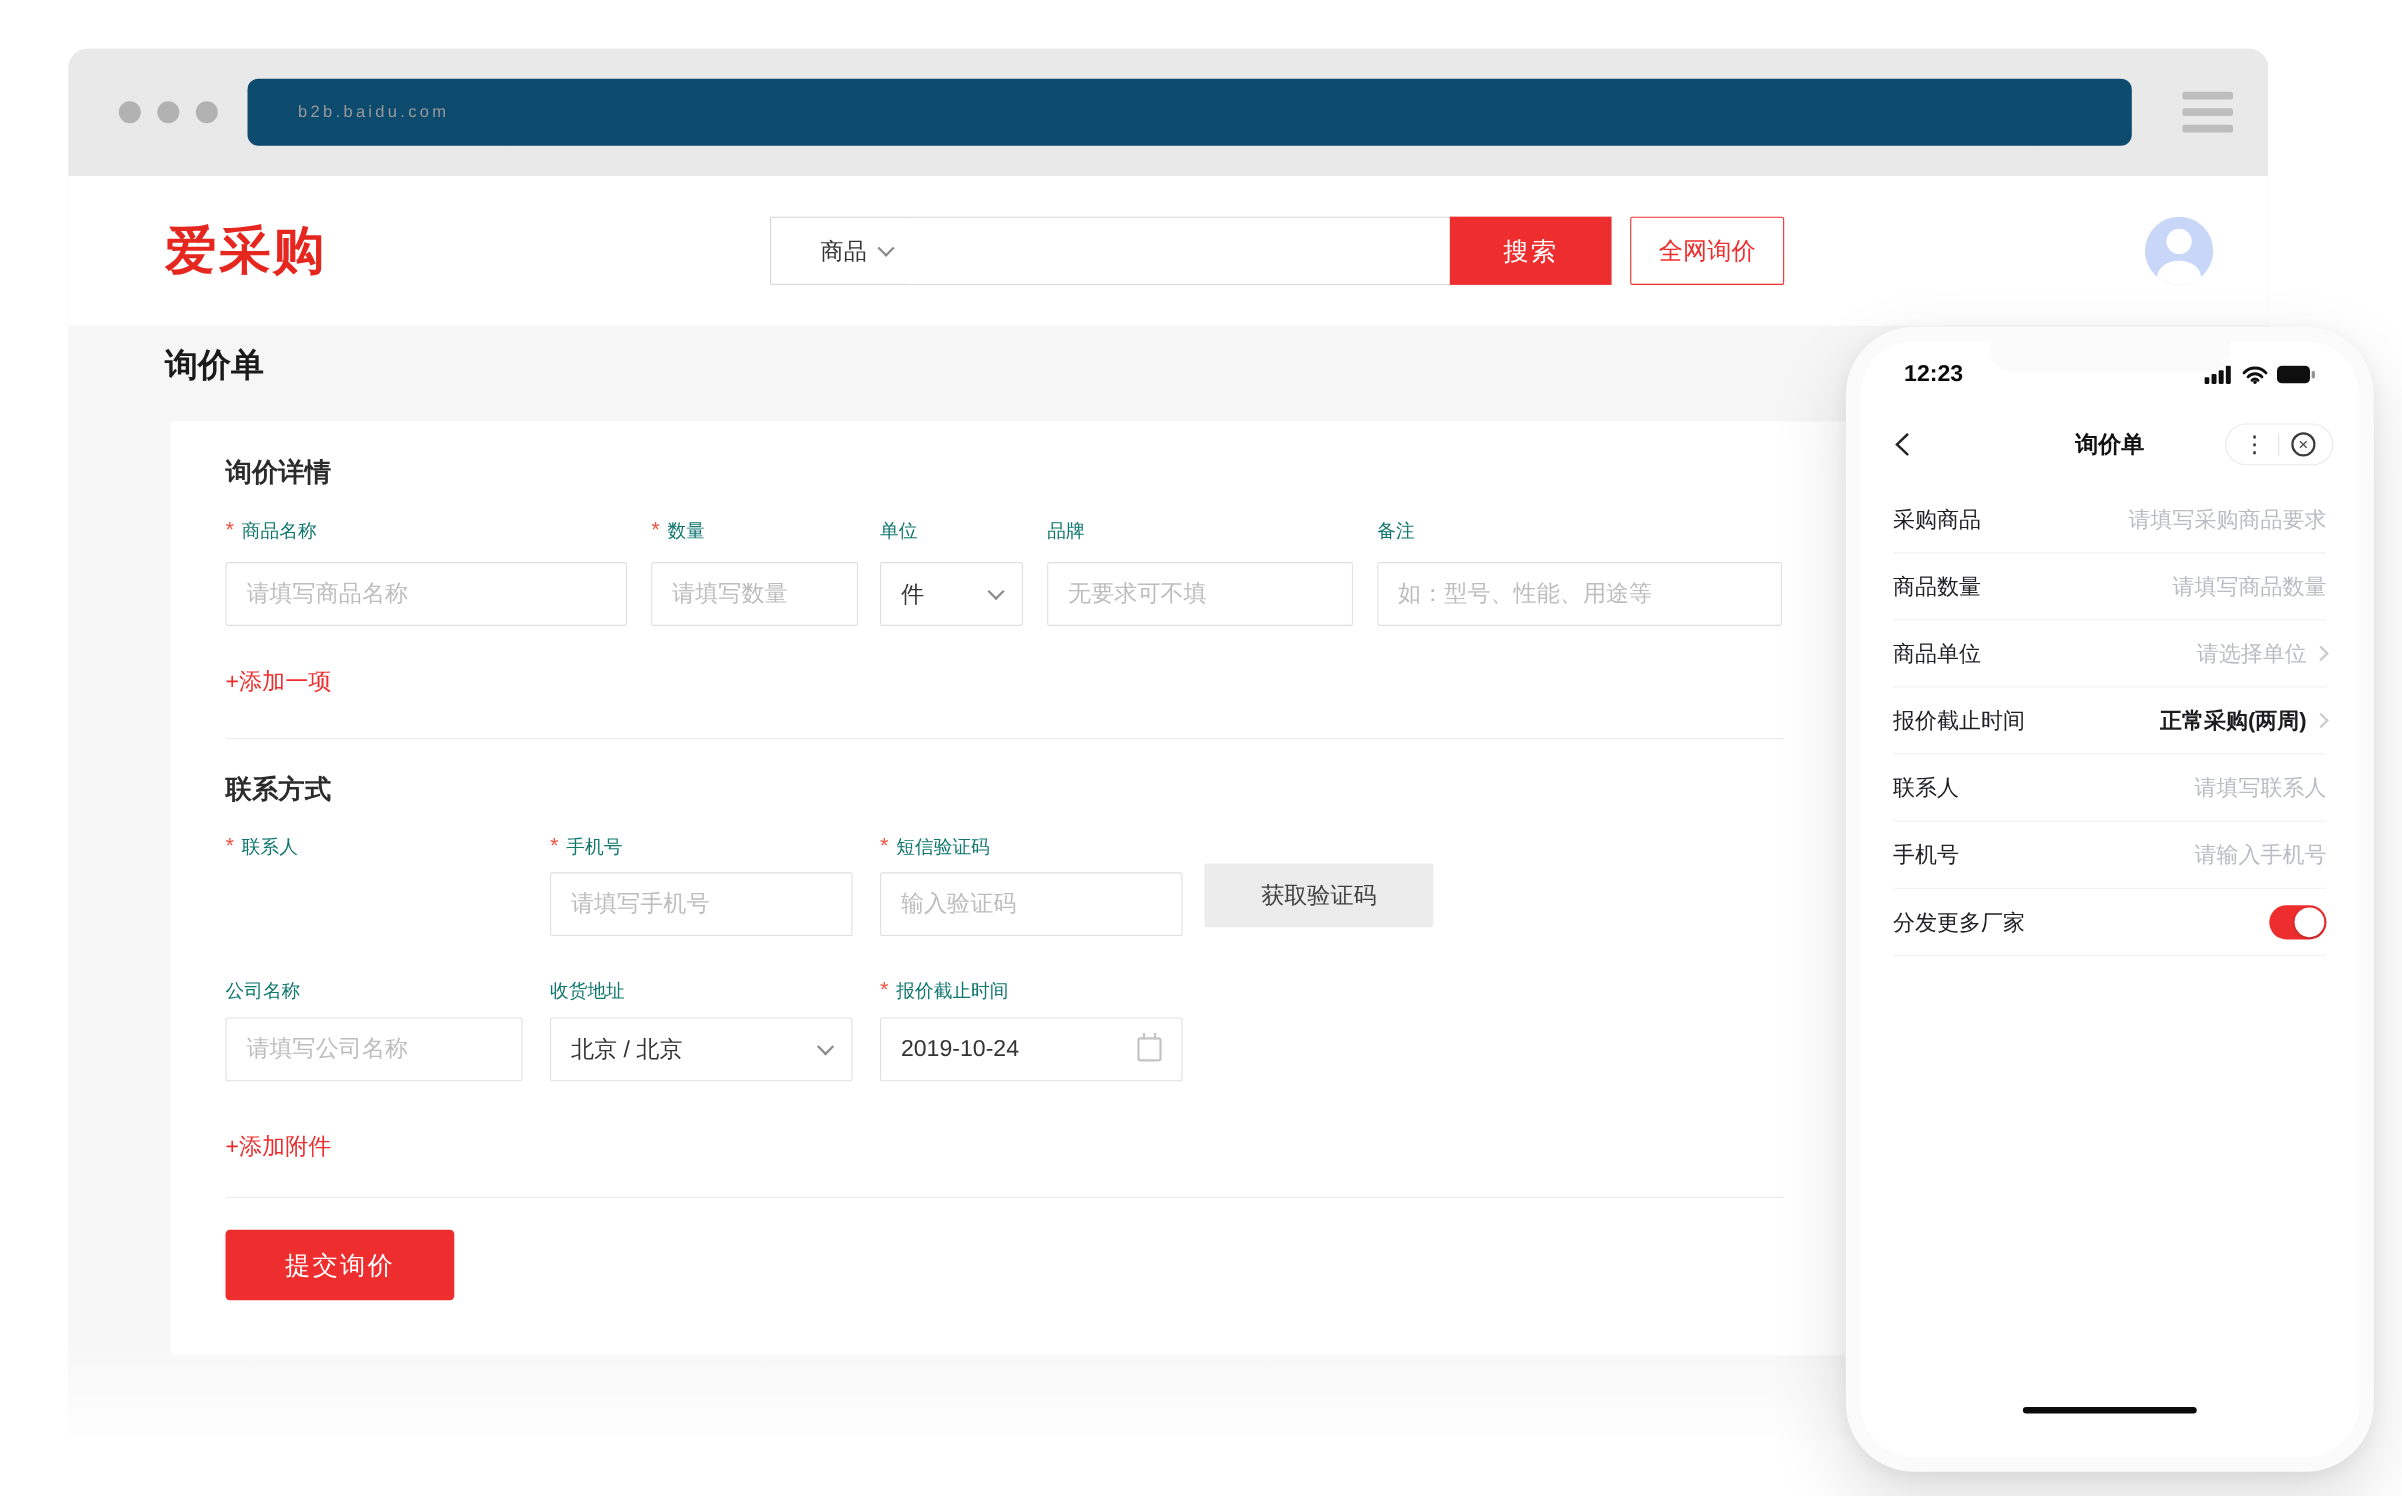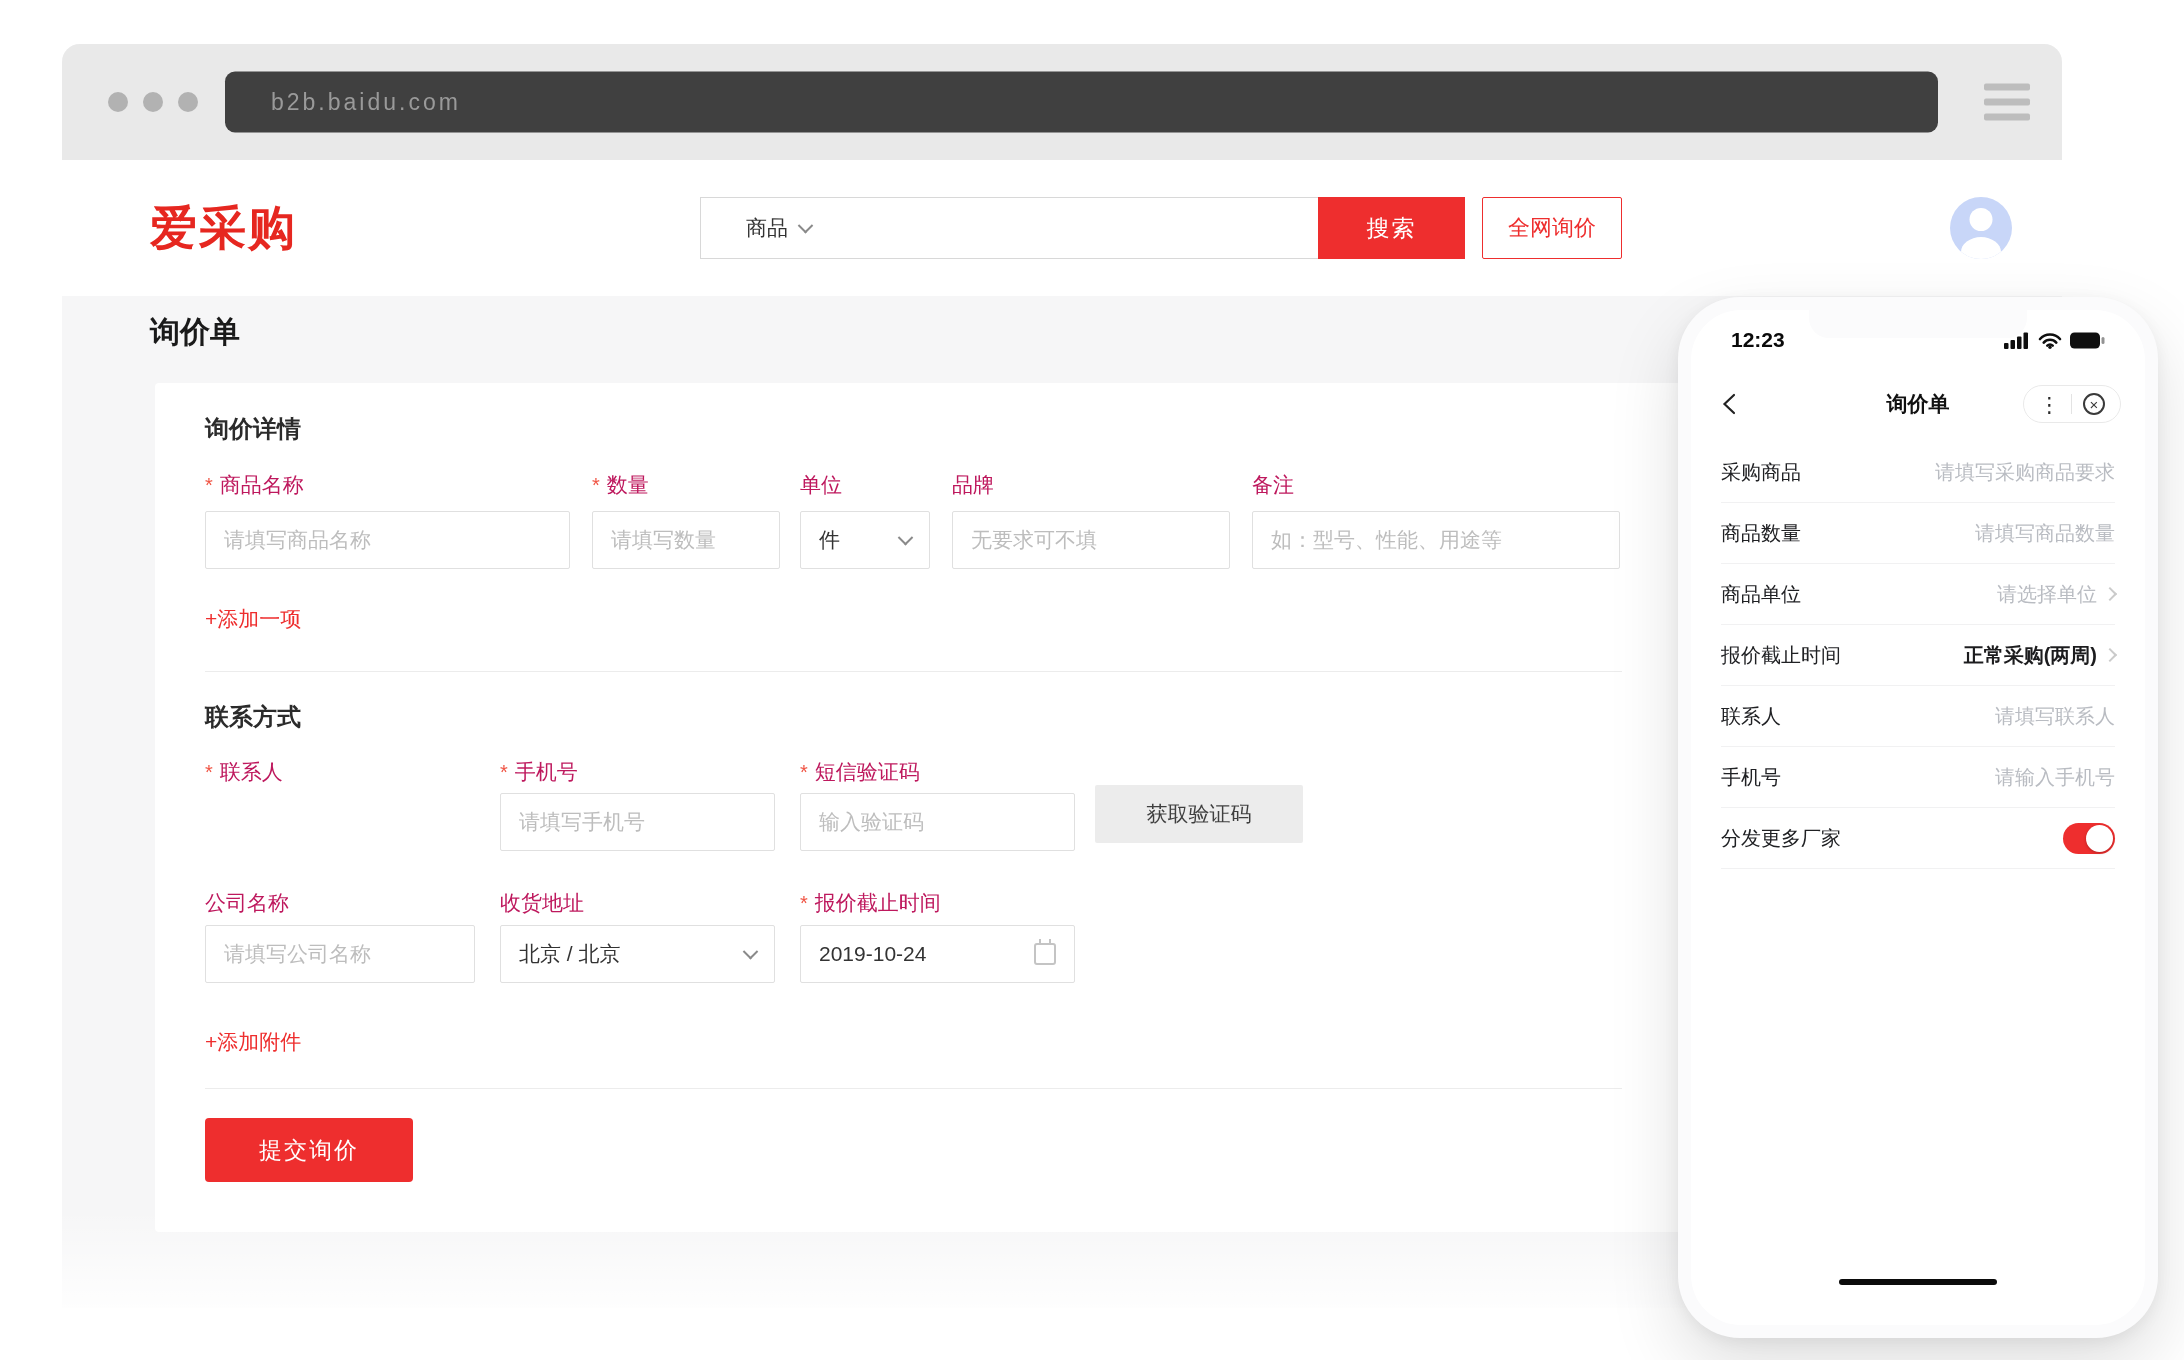--- a/index.html
+++ b/index.html
@@ -23,23 +23,23 @@
     border-radius:18px 18px 0 0;overflow:hidden;background:var(--page-bg);
     z-index:1;
   }
   .chrome{
     position:relative;height:116px;background:var(--chrome-bg);
   }
   .dots{position:absolute;left:46px;top:50%;transform:translateY(-50%);display:flex;gap:15px;}
   .dots i{width:20px;height:20px;border-radius:50%;background:#b2b2b2;display:block;}
   .url-bar{
     position:absolute;left:163px;top:50%;transform:translateY(-50%);
-    width:1713px;height:61px;background:#404040;border-radius:10px;
+    width:1713px;height:61px;background:#0c4a6e;border-radius:10px;
     display:flex;align-items:center;padding:0 46px;
-    color:#9a9a9a;font-size:23px;letter-spacing:3px;
+    color:#9a9a9a;font-size:15px;letter-spacing:3px;
   }
   .hamburger{position:absolute;right:32px;top:50%;transform:translateY(-50%);display:flex;flex-direction:column;gap:8px;cursor:pointer;}
   .hamburger i{width:46px;height:7px;border-radius:2px;background:#bdbdbd;display:block;}
 
   
   .site-header{position:relative;height:136px;background:#fff;padding-left:88px;display:flex;align-items:center;}
   .logo{font-size:47px;font-weight:900;color:#e62720;letter-spacing:2px;}
   .search-box{
     position:absolute;left:638px;top:50%;transform:translateY(-50%);
     width:765px;height:62px;border:1px solid #d8d8d8;background:#fff;
@@ -62,21 +62,21 @@
     position:absolute;right:50px;top:50%;transform:translateY(-50%);
     width:62px;height:62px;border-radius:50%;background:#c8d6f8;overflow:hidden;cursor:pointer;
   }
   .avatar::before{content:"";position:absolute;left:50%;top:11px;transform:translateX(-50%);width:23px;height:23px;border-radius:50%;background:#fff;}
   .avatar::after{content:"";position:absolute;left:50%;top:40px;transform:translateX(-50%);width:40px;height:30px;border-radius:50% 50% 0 0;background:#fff;}
 
   
   .page-title{position:absolute;left:88px;top:268px;font-size:30px;font-weight:bold;color:#1a1a1a;}
   .card{position:absolute;left:93px;top:339px;width:1545px;height:849px;background:#fff;border-radius:4px;}
   .sec-title{position:absolute;left:50px;font-size:24px;font-weight:bold;color:#2b2b2b;}
-  .f-label{position:absolute;font-size:21px;color:#be185d;white-space:nowrap;text-align:right;}
+  .f-label{position:absolute;font-size:17px;color:#0f766e;white-space:nowrap;text-align:right;}
   .f-label.required::before{content:"*";color:#f05545;margin-right:7px;font-size:20px;}
   .f-input{
     position:absolute;height:58px;border:1px solid #e0e0e0;border-radius:2px;background:#fff;
     font-size:21px;color:#333;padding:0 18px;font-family:inherit;outline:none;
   }
   .f-input::placeholder{color:#bdbdbd;}
   .f-select{
     position:absolute;height:58px;border:1px solid #e0e0e0;border-radius:2px;background:#fff;
     display:flex;align-items:center;justify-content:space-between;padding:0 18px;
     font-size:21px;color:#333;cursor:pointer;

